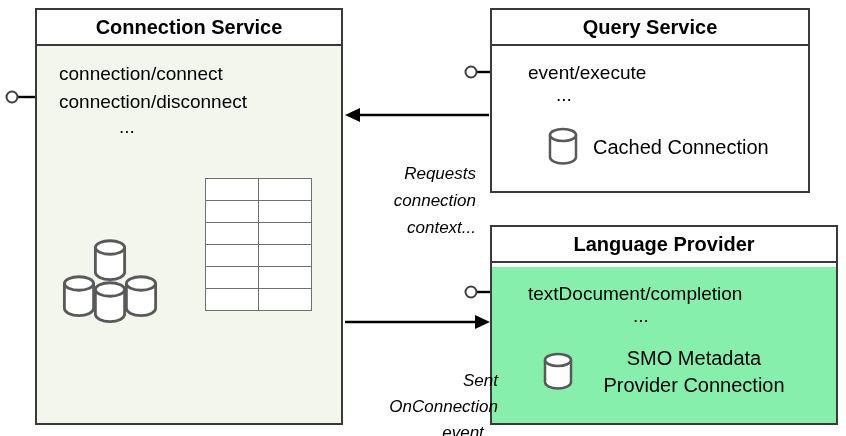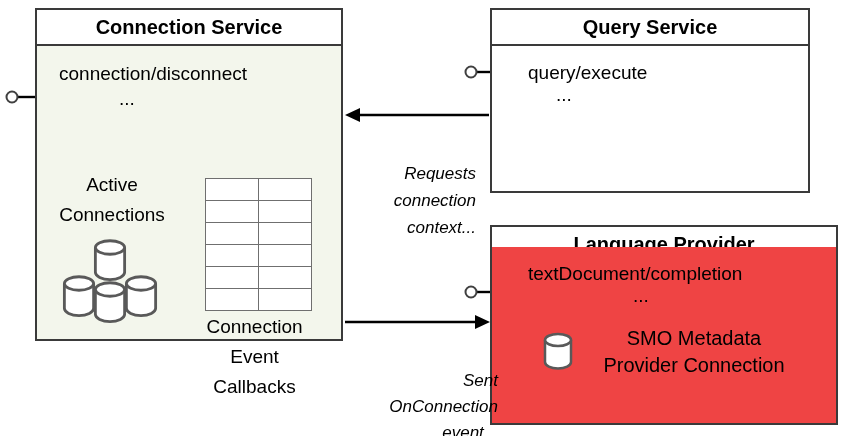--- a/index.html
+++ b/index.html
@@ -18,21 +18,21 @@
   .overlay line{stroke:var(--arrow,#000);stroke-width:2.4;}
   .overlay polygon{fill:var(--arrow,#000);}
   .overlay circle{fill:#fff;stroke:#404040;stroke-width:2;}
 
   .box{position:absolute;border:2px solid var(--box-border,#3a3a3a);background:#fff;}
   .box-header{height:36px;line-height:34px;text-align:center;font-weight:bold;font-size:20px;
               border-bottom:2px solid var(--box-border,#3a3a3a);background:#fff;}
   .box-body{position:absolute;left:0;right:0;bottom:0;}
 
   
-  .box.connection{left:35px;top:8px;width:308px;height:333px;}
+  .box.connection{left:35px;top:8px;width:308px;height:417px;}
   .box.connection .box-body{top:36px;background:var(--connection-body-bg,#f3f6ec);}
   .methods{position:absolute;left:22px;top:14px;font-size:19px;line-height:28px;}
   .methods .dots{padding-left:60px;line-height:22px;}
   .active-label{position:absolute;left:10px;top:124px;width:130px;text-align:center;
                 font-size:19px;line-height:30px;}
   .cluster{position:absolute;left:22px;top:192px;}
   .grid-table{position:absolute;left:168px;top:132px;border-collapse:collapse;background:#fff;}
   .grid-table td{width:53px;height:22px;border:1.4px solid var(--table-line,#6f6f6f);background:#fff;}
   .callback-label{position:absolute;left:155px;top:266px;width:125px;text-align:center;
                   font-size:19px;line-height:30px;}
@@ -41,21 +41,21 @@
   .box.query{left:490px;top:8px;width:320px;height:185px;}
   .box.query .box-body{top:36px;background:#fff;}
   .svc-method{position:absolute;left:36px;top:14px;font-size:19px;line-height:26px;}
   .svc-method .dots{padding-left:28px;line-height:18px;}
   .cache-row{position:absolute;display:flex;align-items:center;gap:14px;}
   .box.query .cache-row{left:55px;top:80px;}
   .cache-text{font-size:20px;}
 
   
   .box.language{left:490px;top:225px;width:348px;height:200px;}
-  .box.language .box-body{top:20px;background:#ef4444;}
+  .box.language .box-body{top:40px;background:#86efac;}
   .box.language .svc-method .dots{padding-left:105px;}
   .box.language .cache-row{left:50px;top:78px;justify-content:center;}
   .box.language .cache-text{width:212px;text-align:center;line-height:27px;}
 
   
   .arrow-label{position:absolute;font-style:italic;font-size:17px;text-align:right;margin-top:38px;}
   .arrow-label.requests{left:356px;top:122px;width:120px;line-height:27px;}
   .arrow-label.sent{left:366px;top:330px;width:132px;line-height:26px;}
 
   .cyl-shape{fill:#fff;stroke:var(--cylinder-stroke,#595959);stroke-width:2.5;}
@@ -99,24 +99,24 @@
     <g>
       <line x1="345" y1="322" x2="477" y2="322"></line>
       <polygon points="490,322 475,315 475,329"></polygon>
     </g>
   </svg>
 
   <div class="box connection">
     <div class="box-header">Connection Service</div>
     <div class="box-body">
       <div class="methods">
+        <div>connection/connect</div>
         <div>connection/disconnect</div>
         <div class="dots">...</div>
       </div>
-      <div class="active-label">Active Connections</div>
       <svg class="cluster" width="102" height="92" viewBox="0 0 102 92">
         <use href="#cyl" x="33" y="0" width="36" height="46"></use>
         <use href="#cyl" x="2" y="36" width="36" height="46"></use>
         <use href="#cyl" x="64" y="36" width="36" height="46"></use>
         <use href="#cyl" x="33" y="42" width="36" height="46"></use>
       </svg>
       <table class="grid-table">
         <tbody>
             <tr>
               <td></td>
@@ -137,30 +137,35 @@
         <tr>
               <td></td>
               <td></td>
             </tr>
         <tr>
               <td></td>
               <td></td>
             </tr>
       </tbody>
         </table>
-      <div class="callback-label">Connection Event Callbacks</div>
     </div>
   </div>
 
   <div class="box query">
     <div class="box-header">Query Service</div>
     <div class="box-body">
       <div class="svc-method">
-        <div>query/execute</div>
+        <div>event/execute</div>
         <div class="dots">...</div>
+      </div>
+      <div class="cache-row">
+        <svg width="32" height="42" viewBox="0 0 32 40">
+          <use href="#cyl" x="0" y="0" width="32" height="40"></use>
+        </svg>
+        <div class="cache-text">Cached Connection</div>
       </div>
     </div>
   </div>
 
   <div class="box language">
     <div class="box-header">Language Provider</div>
     <div class="box-body">
       <div class="svc-method">
         <div>textDocument/completion</div>
         <div class="dots">...</div>

